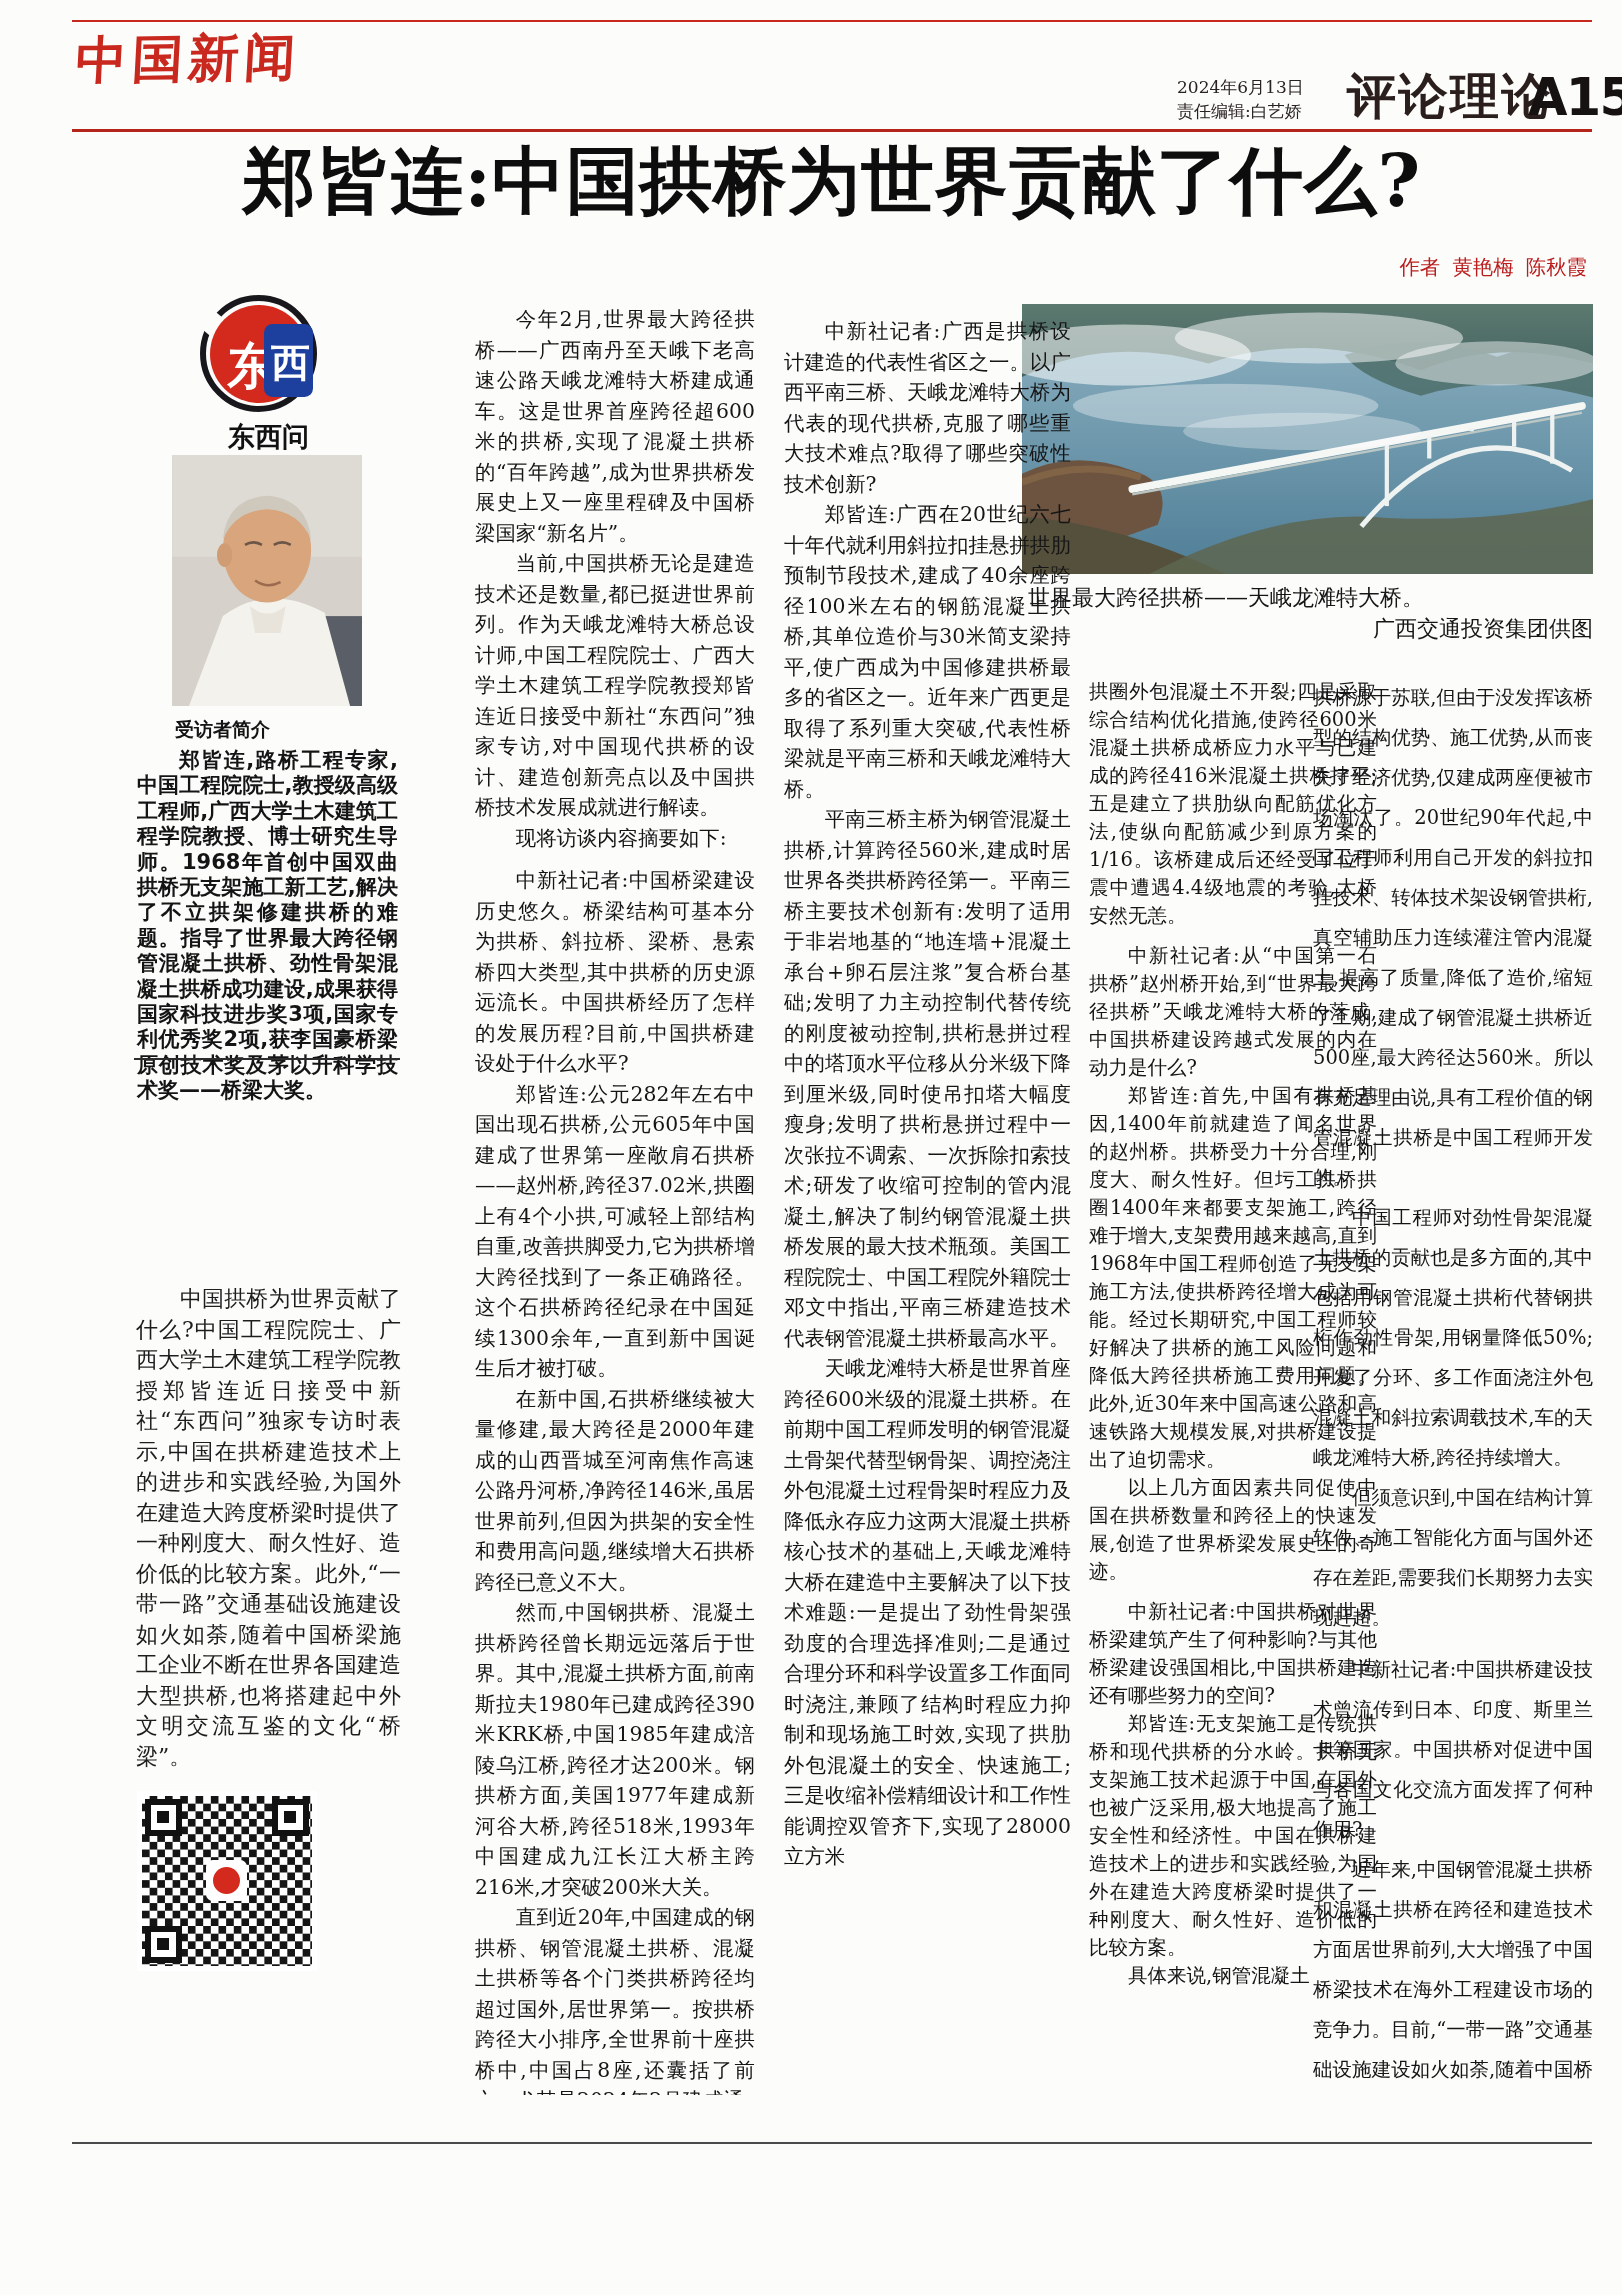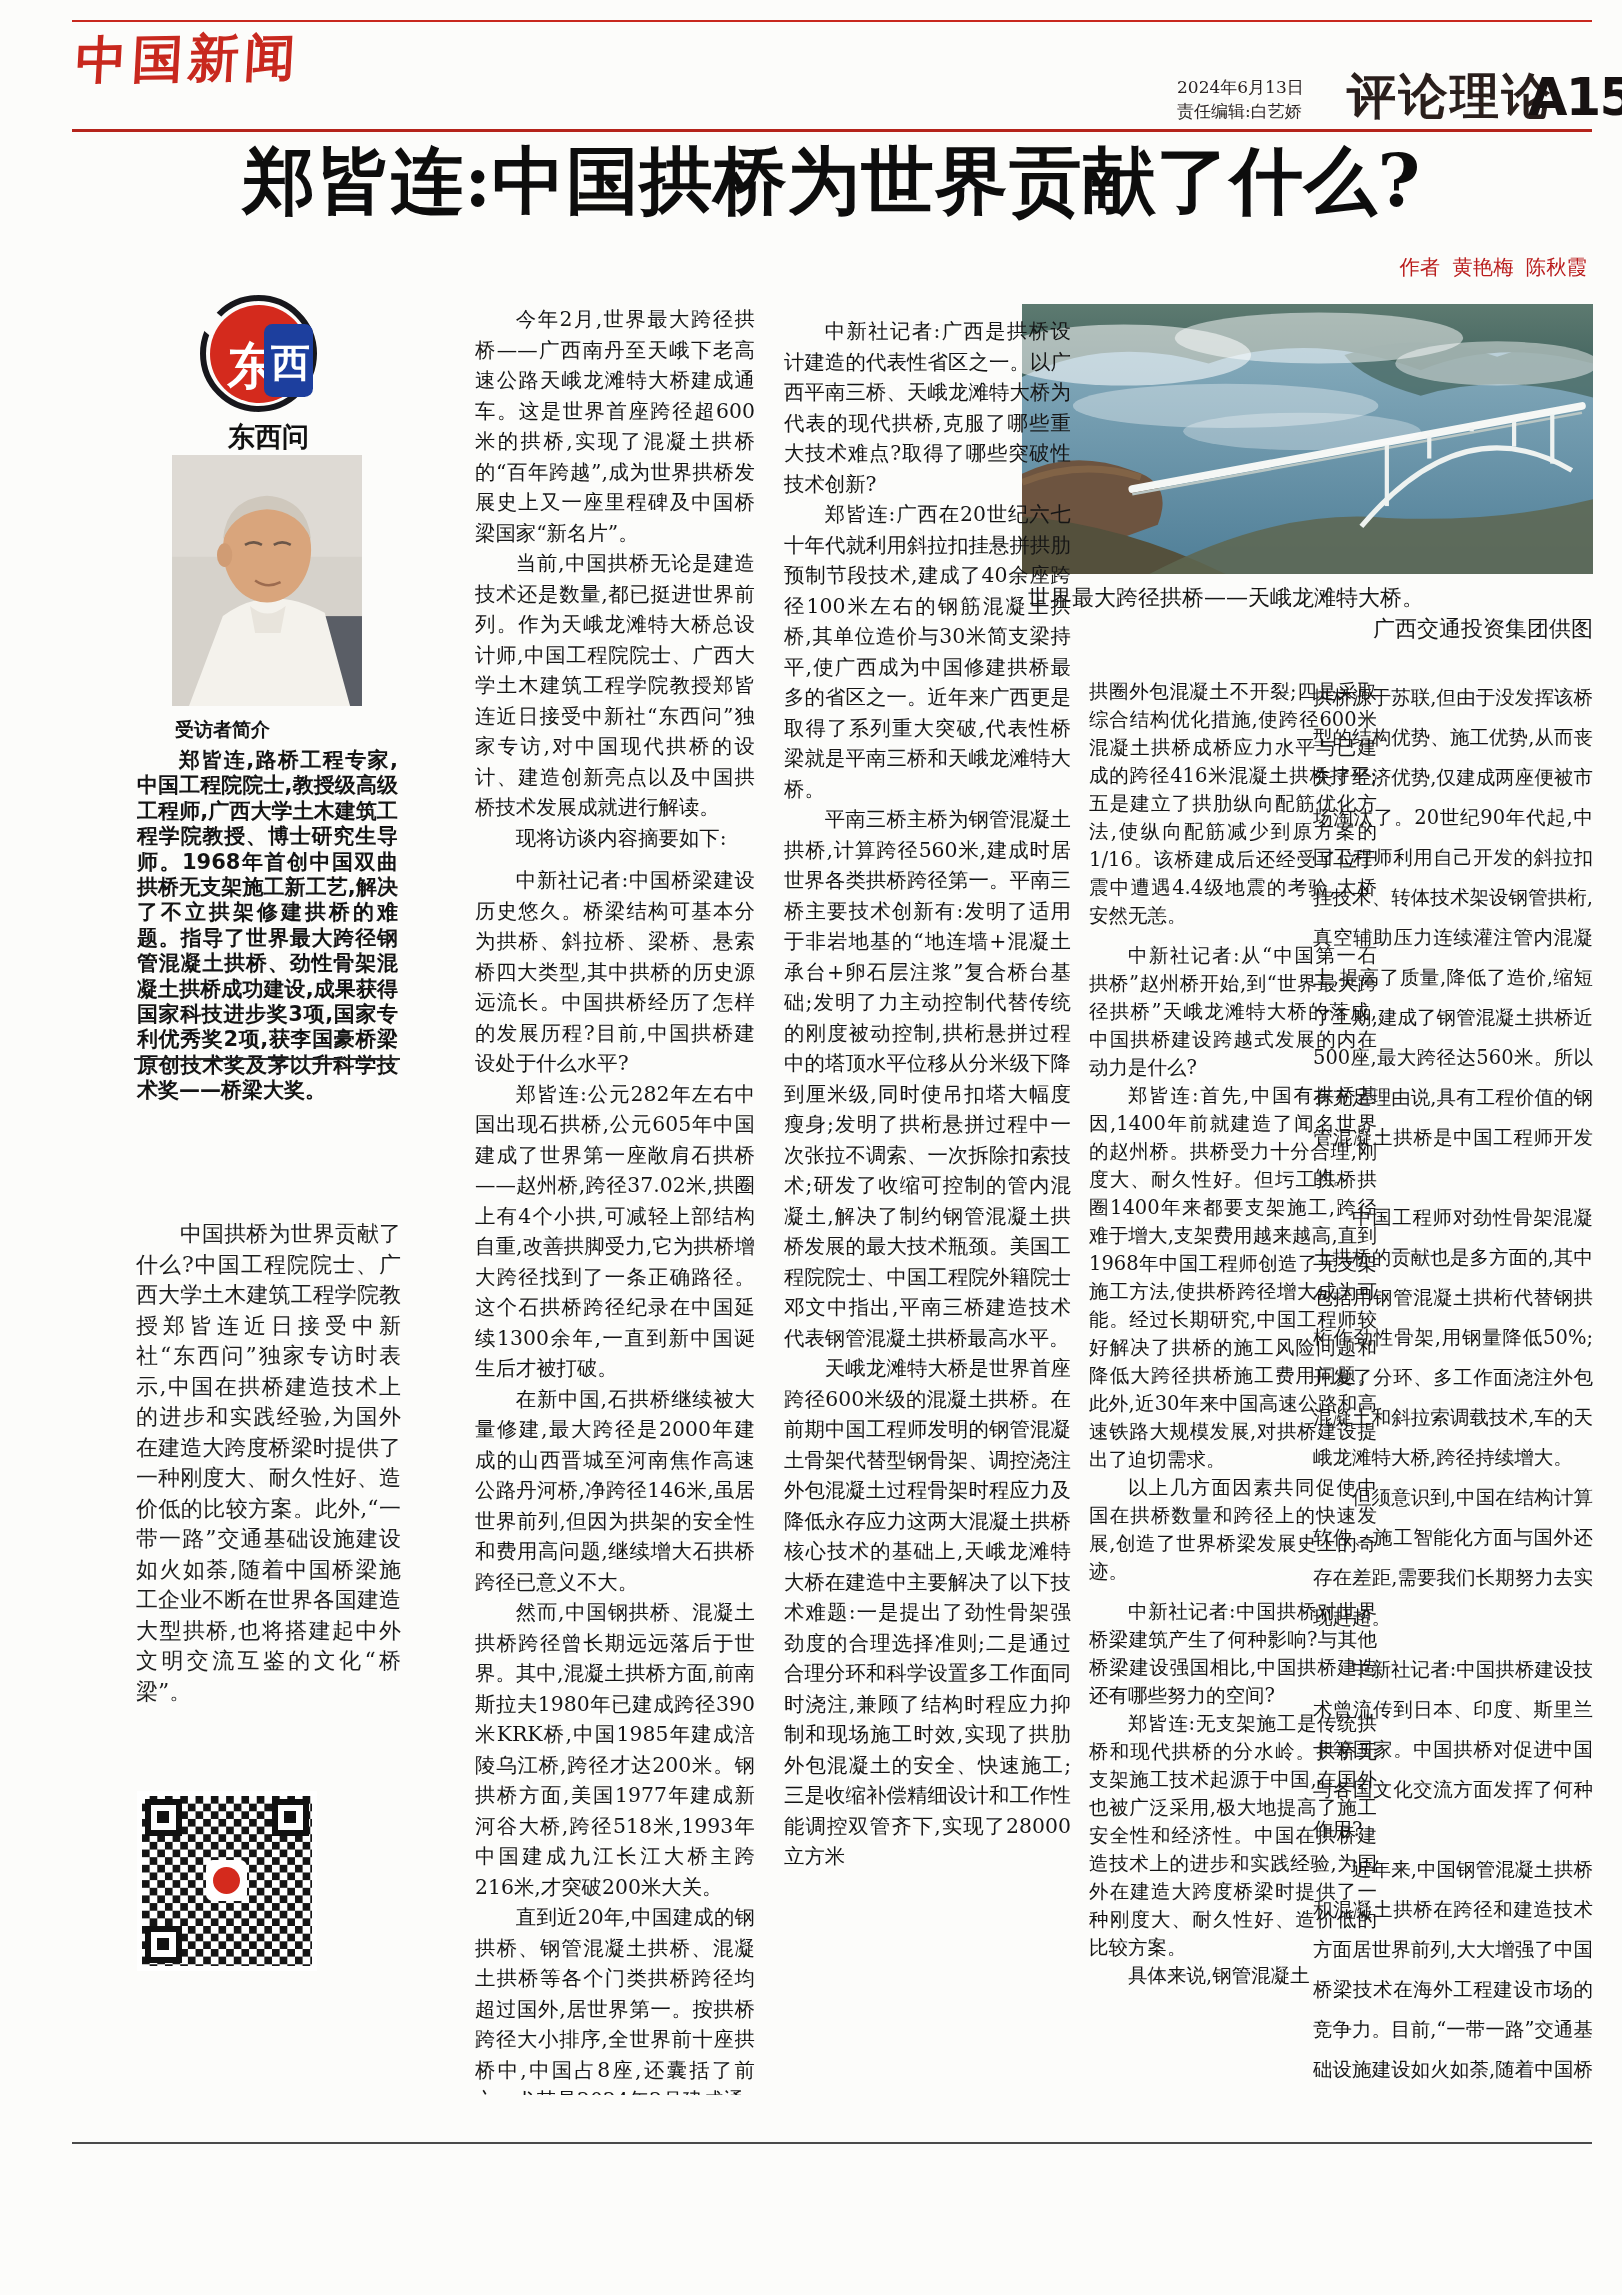--- a/index.html
+++ b/index.html
@@ -37,21 +37,21 @@
              font-family:"DejaVu Sans",sans-serif;}
   .logo-label{left:136px;top:419px;width:265px;text-align:center;font-size:27px;font-weight:800;
               color:#111;font-family:"DejaVu Sans","Liberation Sans",sans-serif;}
   .portrait{left:172px;top:455px;width:190px;height:251px;overflow:hidden;}
   .bio-title{left:137px;top:717px;width:261px;font-size:19px;font-weight:700;text-indent:2em;
              font-family:"DejaVu Sans","Liberation Sans",sans-serif;color:#141414;}
   .bio-text{left:137px;top:748px;width:261px;font-size:21px;line-height:25.4px;text-indent:2em;
             text-align:justify;font-weight:600;color:#141414;
             font-family:"DejaVu Sans","Liberation Sans",sans-serif;}
   .side-rule{left:134px;top:1058px;width:266px;height:1.7px;background:#2c2c2c;}
-  .essay{left:136px;top:1219px;width:265px;font-size:22px;line-height:30.5px;text-indent:2em;
+  .essay{left:136px;top:1284px;width:265px;font-size:22px;line-height:30.5px;text-indent:2em;
          text-align:justify;color:#1d1d1d;}
   .qr{left:142px;top:1796px;width:170px;height:170px;
       background:
         repeating-conic-gradient(#151515 0% 25%, #ffffff 0% 50%) 0 0/15.3px 15.3px;
       outline:5.1px solid #fff;}
   .finder{position:absolute;width:37px;height:37px;background:#fff;border:6.8px solid #111;box-sizing:border-box;}
   .finder::after{content:"";position:absolute;left:6px;top:6px;width:12px;height:12px;background:#111;}
   .f1{left:3.4px;top:3.4px;} .f2{right:3.4px;top:3.4px;} .f3{left:3.4px;bottom:3.4px;}
   .qr-center{position:absolute;left:64px;top:64px;width:41px;height:41px;background:#fff;border-radius:6.8px;}
   .qr-center::after{content:"";position:absolute;left:6.8px;top:6.8px;width:27px;height:27px;

